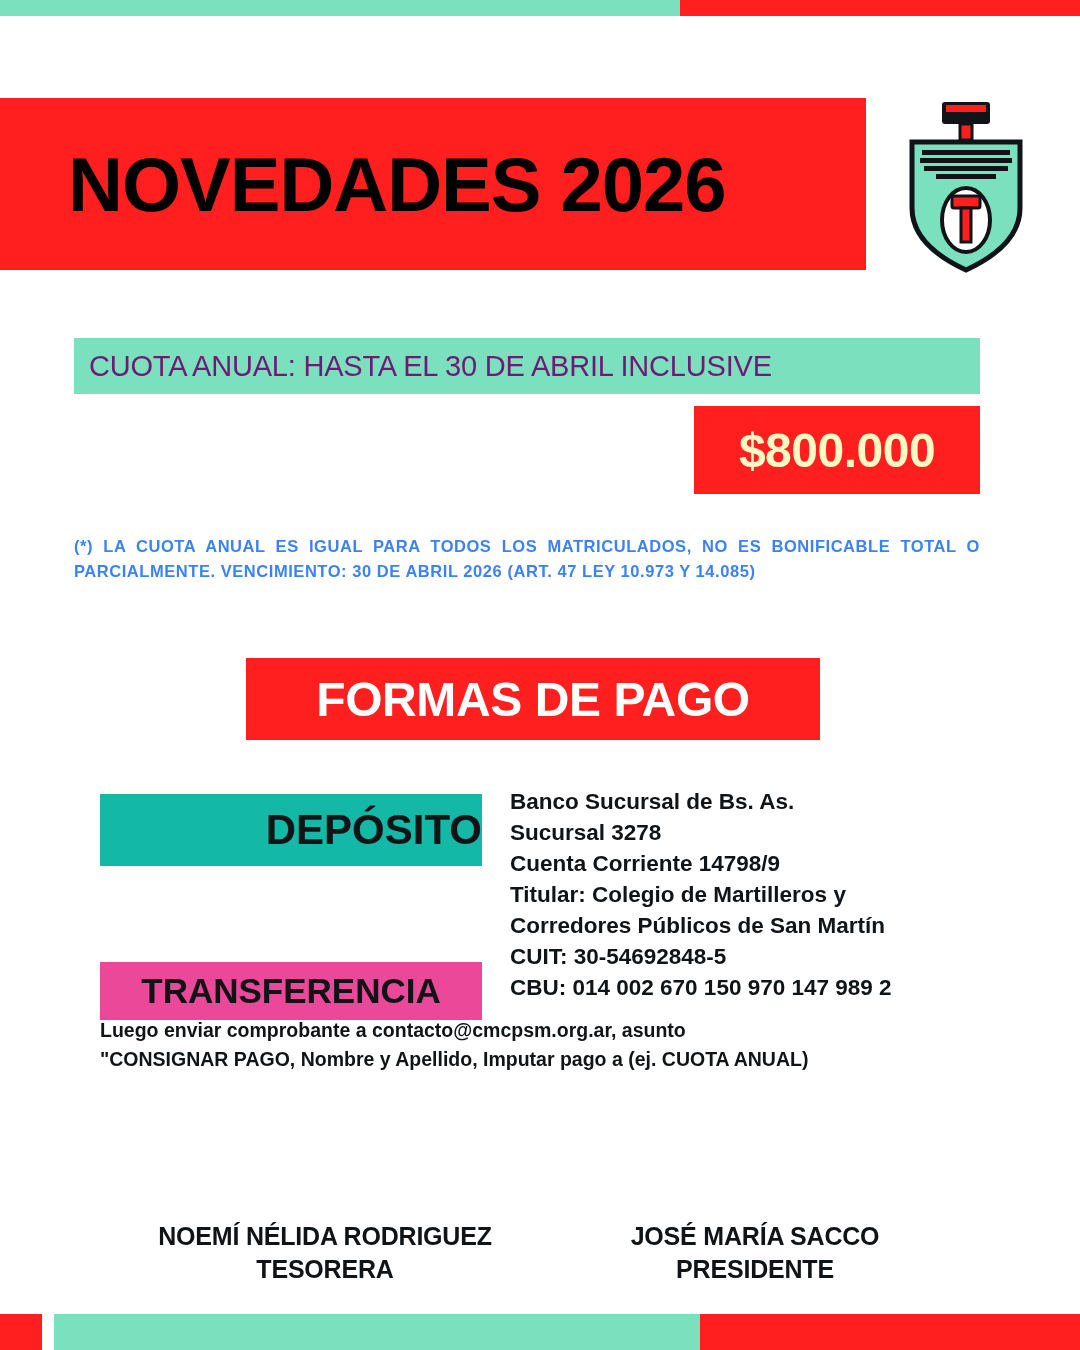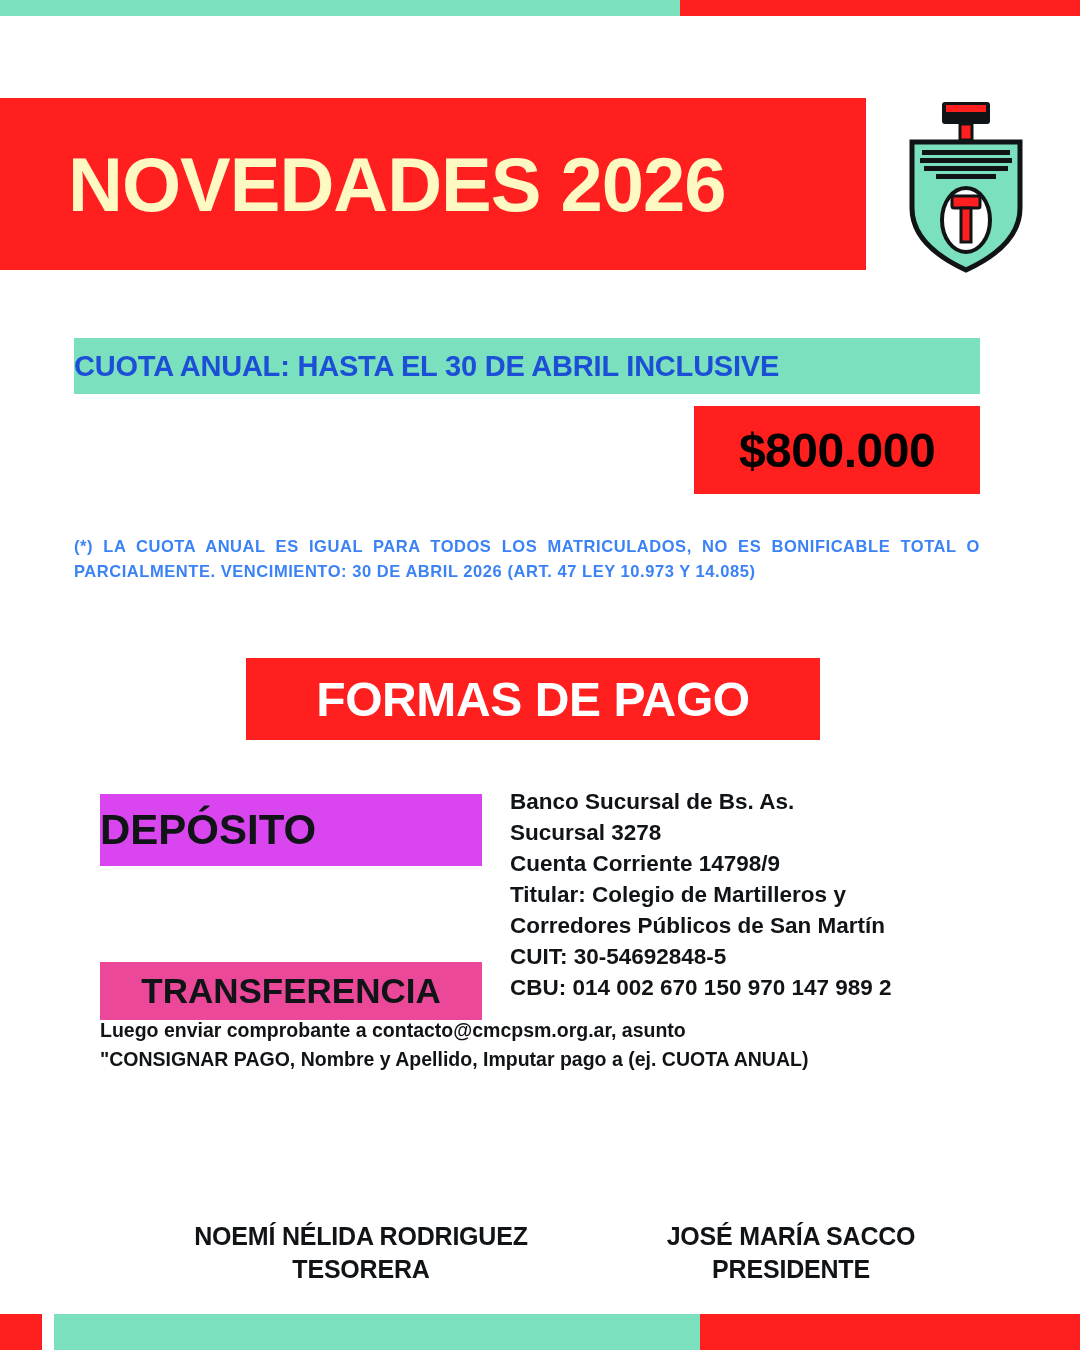--- a/index.html
+++ b/index.html
@@ -44,21 +44,21 @@
   .header-band {
     position: absolute;
     top: 98px; left: 0;
     width: 866px;
     height: 172px;
     background: #ff1f1f;
     display: flex;
     align-items: center;
   }
   .header-title {
-    color: #fef9c3;
+    color: #000000;
     font-size: 76px;
     font-weight: bold;
     letter-spacing: -1px;
     padding-left: 68px;
     white-space: nowrap;
   }
 
   
   .logo {
     position: absolute;
@@ -75,40 +75,40 @@
     top: 338px;
     left: 74px;
     width: 906px;
     height: 56px;
     background: #7ae0bd;
     display: flex;
     align-items: center;
   }
   .cuota-band .label {
     font-size: 29px;
-    font-weight: bold;
-    color: #1d4ed8;
-    padding-left: 0;
+    font-weight: normal;
+    color: #701a75;
+    padding-left: 15px;
     white-space: nowrap;
     letter-spacing: -0.2px;
   }
 
   .amount-band {
     position: absolute;
     top: 406px;
     left: 694px;
     width: 286px;
     height: 88px;
     background: #ff1f1f;
     display: flex;
     align-items: center;
     justify-content: center;
   }
   .amount-band .amount {
-    color: #000000;
+    color: #fef9c3;
     font-size: 48px;
     font-weight: bold;
     letter-spacing: -0.5px;
   }
 
   
   .footnote {
     position: absolute;
     top: 534px;
     left: 74px;
@@ -140,24 +140,24 @@
     letter-spacing: -0.4px;
   }
 
   
   .deposito-band {
     position: absolute;
     top: 794px;
     left: 100px;
     width: 382px;
     height: 72px;
-    background: #d946ef;
-    display: flex;
-    align-items: center;
-    justify-content: flex-start;
+    background: #14b8a6;
+    display: flex;
+    align-items: center;
+    justify-content: flex-end;
   }
   .deposito-band .label {
     font-size: 42px;
     font-weight: bold;
     color: #111417;
   }
 
   .transferencia-band {
     position: absolute;
     top: 962px;
@@ -200,21 +200,21 @@
   }
   .instructions div { white-space: nowrap; }
 
   
   .signatures {
     position: absolute;
     top: 1222px;
     left: 74px;
     width: 932px;
     display: flex;
-    justify-content: flex-end;
+    justify-content: center;
   }
   .sig {
     width: 430px;
     text-align: center;
   }
   .sig .name {
     font-size: 25px;
     font-weight: bold;
     color: #111417;
     letter-spacing: -0.2px;

